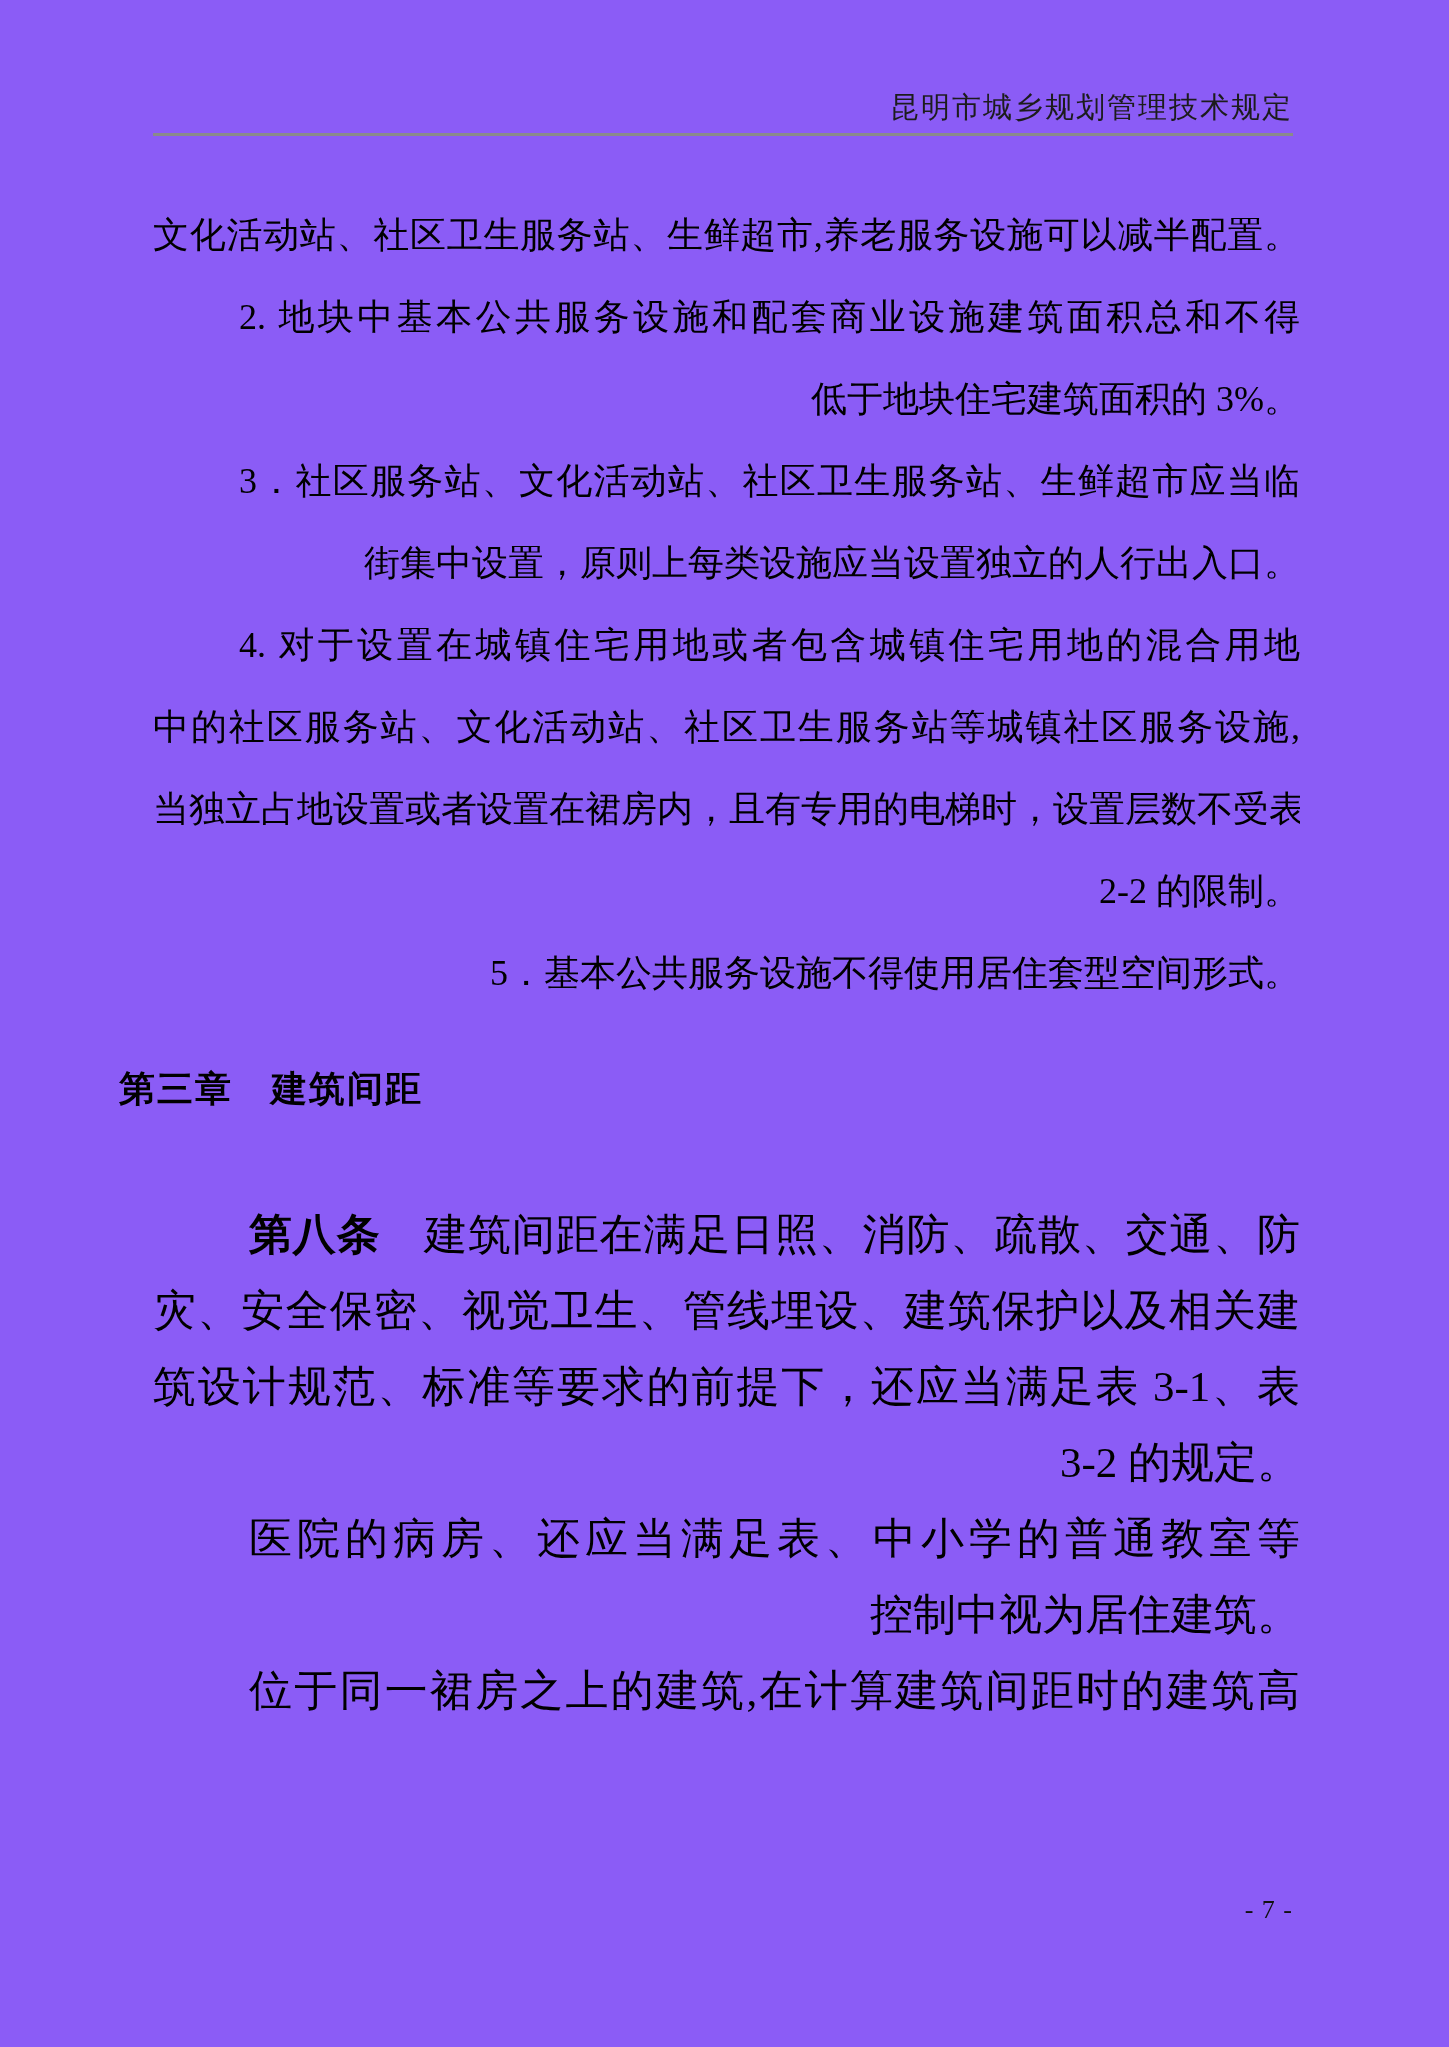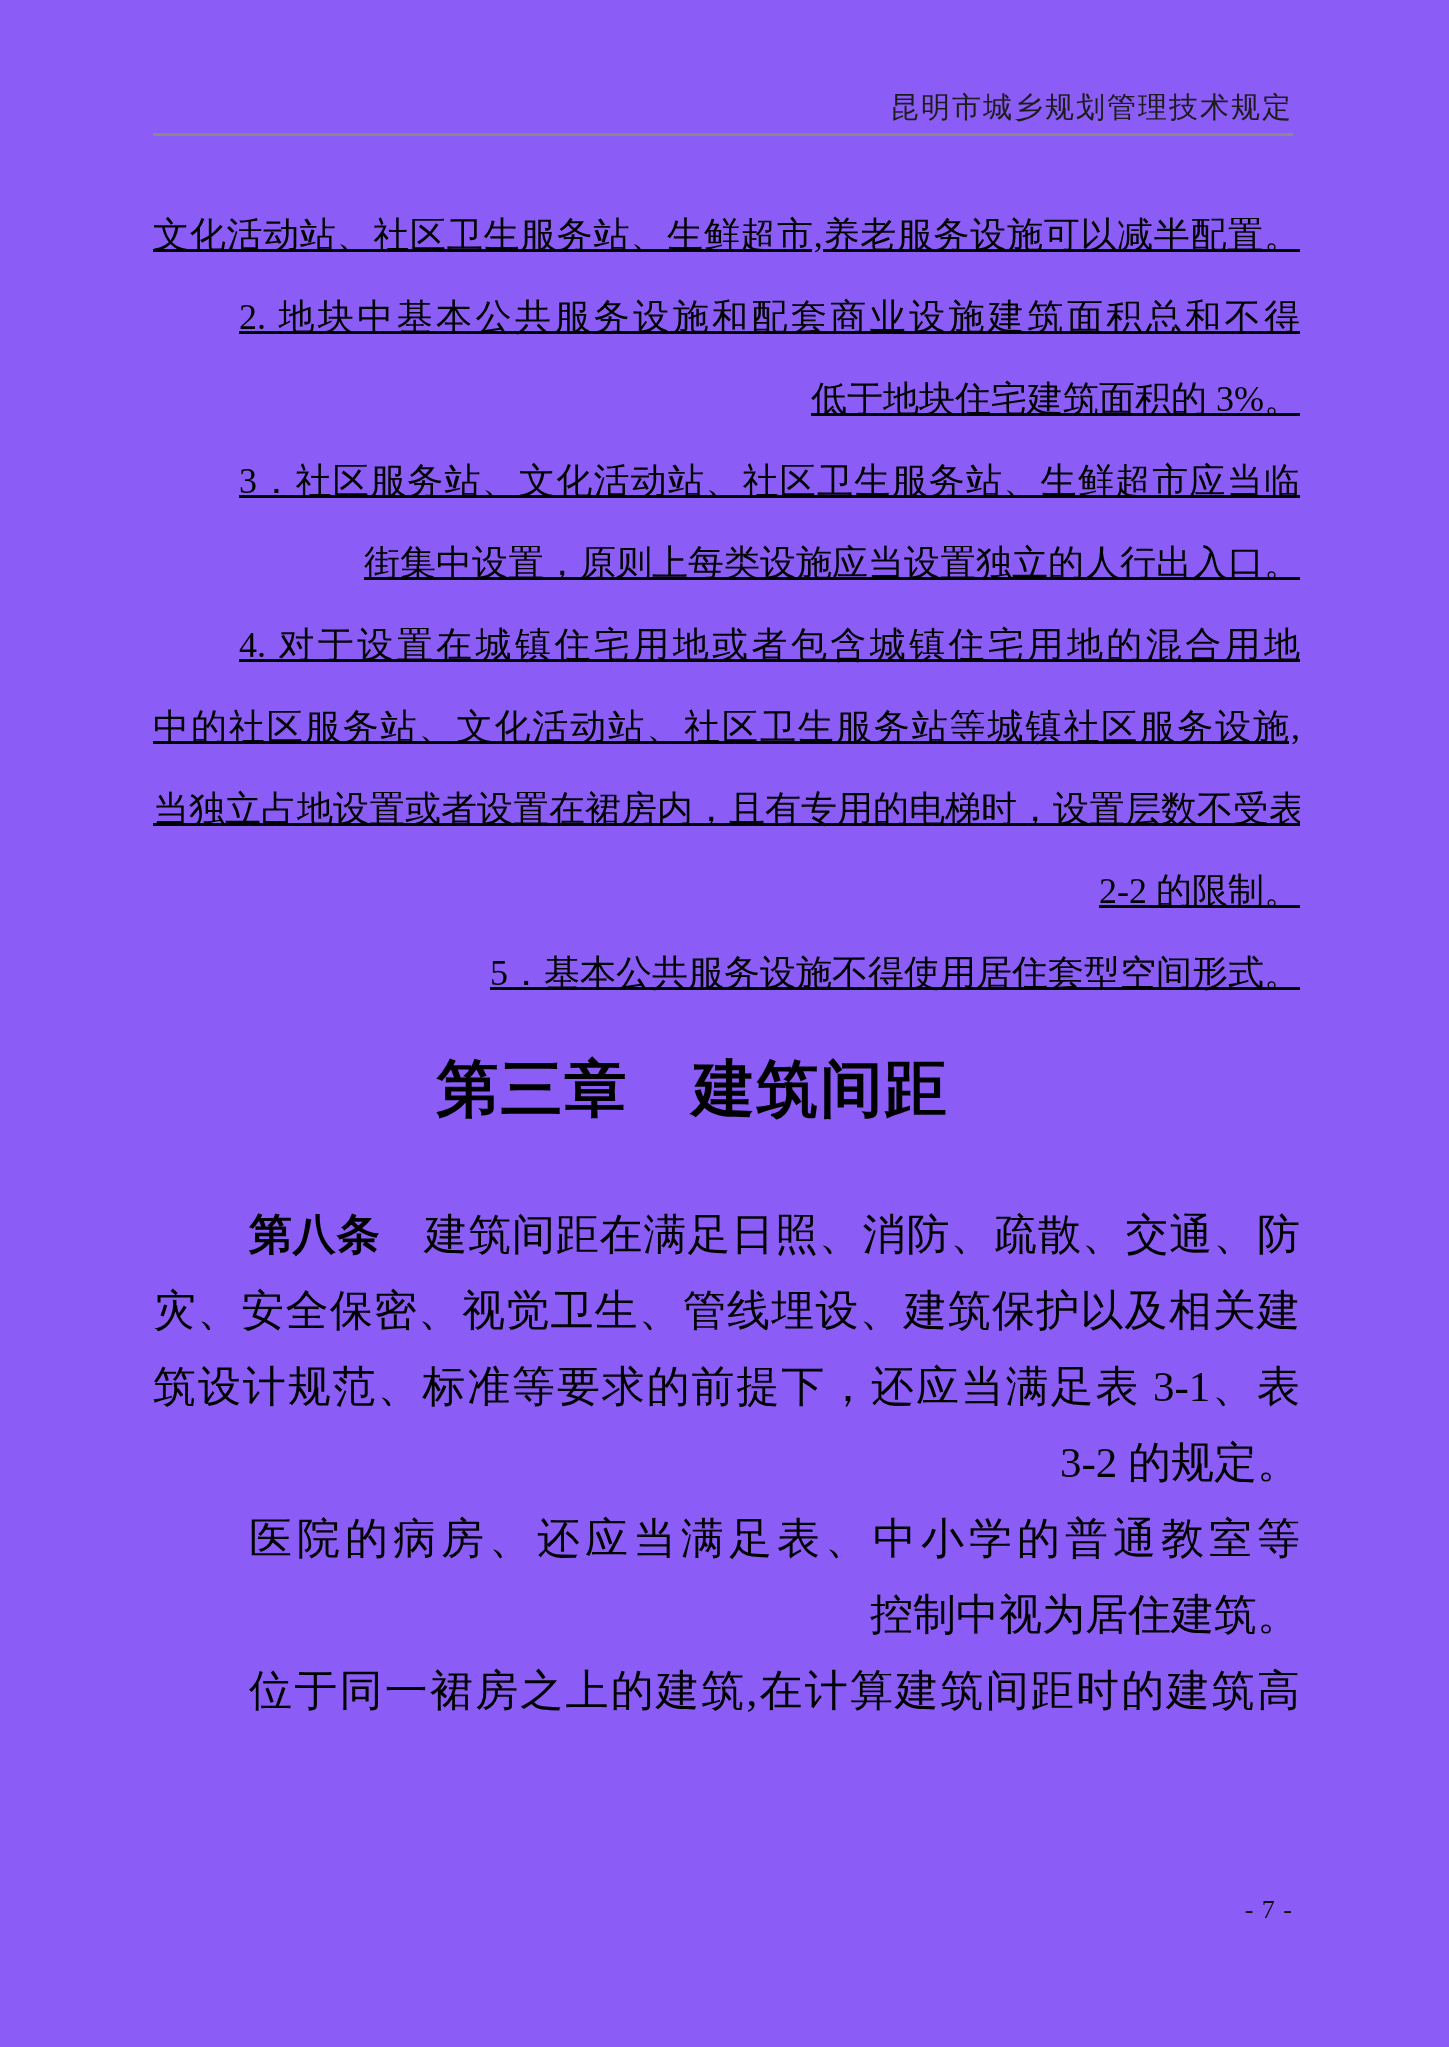--- a/index.html
+++ b/index.html
@@ -49,40 +49,38 @@
     text-align: right;
   }
   .line.j {
     text-align: justify;
     text-align-last: justify;
   }
   .a {
     font-size: 36px;
     height: 82px;
     line-height: 82px;
-    text-decoration: underline;
   }
   .b {
     font-size: 43px;
     height: 76px;
     line-height: 76px;
   }
   .ind-a { padding-left: 86px; }
   .ind-b { padding-left: 96px; }
   .bold  { font-weight: bold; }
   .chapter {
     margin: 30px 0 63px 0;
     height: 90px;
     line-height: 90px;
-    text-align: center;
     position: relative;
     left: -34px;
     font-family: "Liberation Sans", sans-serif;
     font-weight: bold;
-    font-size: 62px;
+    font-size: 36px;
     letter-spacing: 2px;
     color: #000000;
   }
   
   .footer {
     position: absolute;
     top: 1895px;
     left: 153px;
     width: 1140px;
     text-align: right;

